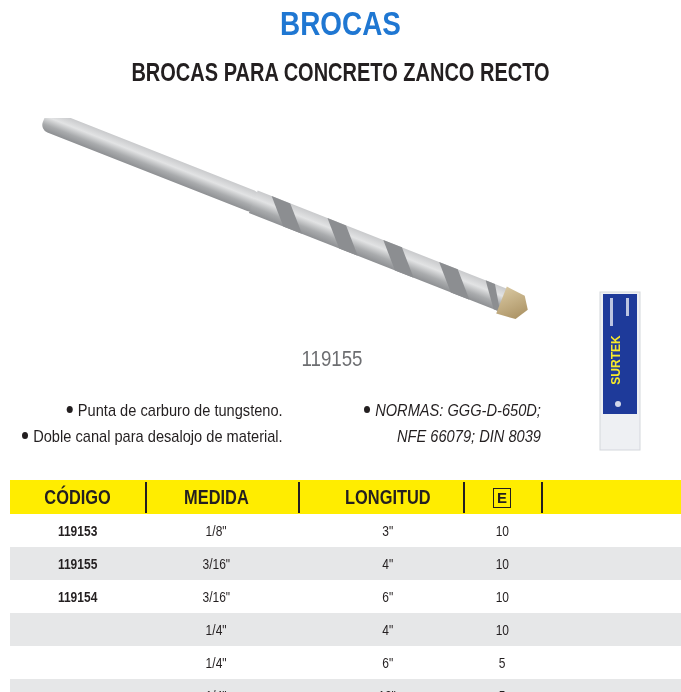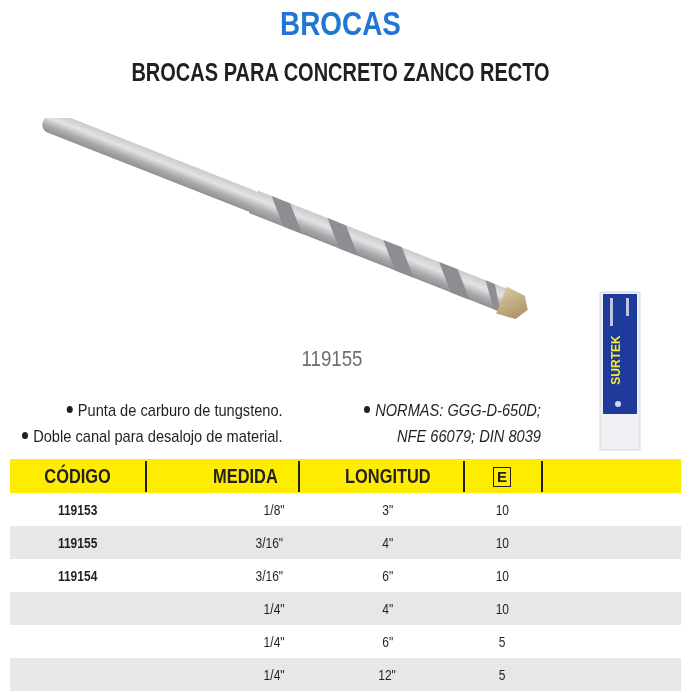--- a/index.html
+++ b/index.html
@@ -15,34 +15,34 @@
   #image-caption { position: absolute; left: 262px; top: 346px; width: 140px; text-align: center;
                    font-size: 22px; color: #6d6e71; transform: scaleX(0.85); }
   #package { position: absolute; left: 598px; top: 290px; width: 46px; height: 162px; }
   .bullets { position: absolute; font-size: 17px; color: #231f20; line-height: 26px; text-align: right; }
   .bullets .item { white-space: nowrap; transform: scaleX(0.86); transform-origin: left center; }
   .bullets .dot { display: inline-block; width: 7px; height: 7px; border-radius: 50%;
                   background: #231f20; margin-right: 6px; vertical-align: middle; position: relative; top: -2px; }
   #features-left { left: 22px; top: 398px; }
   #features-right { left: 364px; top: 398px; font-style: italic; }
   #table { position: absolute; left: 10px; top: 459px; width: 671px; }
-  .thead { height: 34px; background: #ffed00; position: relative; }
+  .thead { height: 34px; background: #ffed00; position: relative; margin-top: 21px; }
   .th { position: absolute; top: 0; height: 34px; line-height: 34px; text-align: center;
         font-size: 21px; font-weight: bold; color: #231f20; }
   .th span.txt { display: inline-block; transform: scaleX(0.78); }
   .sep { position: absolute; top: 2px; width: 1.5px; height: 31px; background: #231f20; }
   .e-box { display: inline-block; border: 1.5px solid #231f20; width: 16px; height: 18px;
            line-height: 18px; font-size: 15px; font-weight: bold; text-align: center; vertical-align: middle; }
   .row { height: 33px; position: relative; }
   .row.alt { background: #e6e7e8; }
   .td { position: absolute; top: 0; height: 33px; line-height: 33px; text-align: center; font-size: 15px; color: #231f20; }
   .td span { display: inline-block; transform: scaleX(0.80); }
   .td.code { font-weight: bold; }
   .c1 { left: 0; width: 135px; }
-  .c2 { left: 135px; width: 142px; text-align: right; }
+  .c2 { left: 135px; width: 142px; }
   .c3 { left: 288px; width: 179px; }
   .c4 { left: 453px; width: 78px; }
 </style>
 </head>
 <body>
 
 <div id="title">BROCAS</div>
 <div id="subtitle">BROCAS PARA CONCRETO ZANCO RECTO</div>
 
 <svg id="product-image" viewBox="0 0 548 210">

